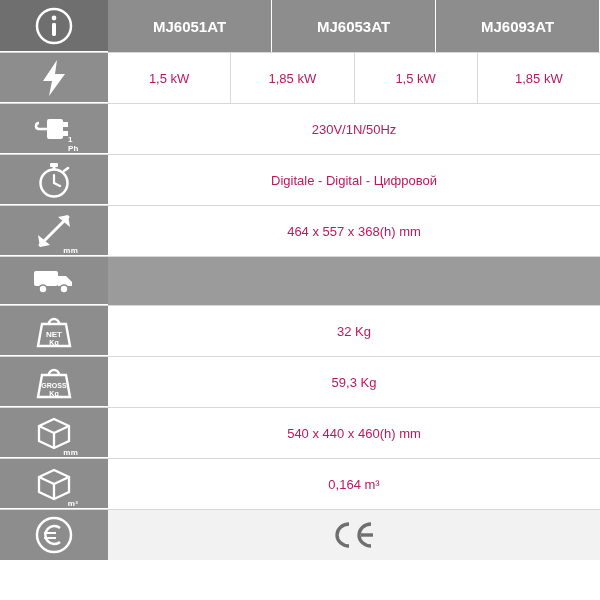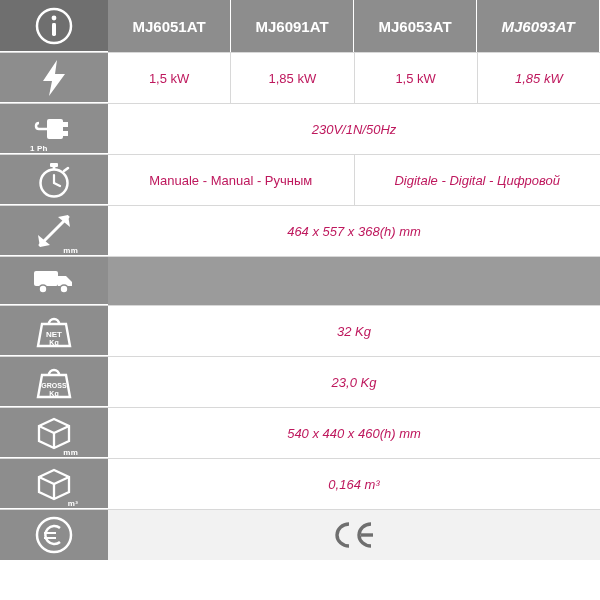--- a/index.html
+++ b/index.html
@@ -51,21 +51,21 @@
     display: flex;
     align-items: center;
     justify-content: center;
     font-size: 13px;
     color: #be185d;
     border-right: 1px solid #d8d8d8;
     box-sizing: border-box;
     text-align: center;
     padding: 0 4px;
   }
-  .cell:last-child { border-right: none; font-style: italic; }
+  .cell:last-child { border-right: none; }
 
   
   .row.header .iconcell { background: #6f6f6f; }
   .row.header .cells { background: #8d8d8d; }
   .row.header .cell {
     color: #ffffff;
     font-size: 15px;
     font-weight: bold;
     border-right: 1px solid #ffffff;
   }
@@ -92,20 +92,21 @@
   }
   .ico svg { display: block; }
   .ico .sub {
     position: absolute;
     bottom: -3px;
     right: 2px;
     font-size: 8px;
     font-weight: bold;
     color: #ffffff;
     letter-spacing: .2px;
+    margin-left: 38px;
   }
   .ico .sub.left { right: auto; left: 2px; }
 
   .ce {
     display: flex;
     align-items: center;
     justify-content: center;
     gap: 2px;
     color: #6f6f6f;
   }
@@ -121,21 +122,20 @@
       <span class="ico">
         <svg width="40" height="40" viewBox="0 0 40 40">
           <circle cx="20" cy="20" r="17" fill="none" stroke="#ffffff" stroke-width="2.5"></circle>
           <circle cx="20" cy="12" r="2.4" fill="#ffffff"></circle>
           <rect x="18" y="17" width="4" height="13" rx="1.4" fill="#ffffff"></rect>
         </svg>
       </span>
     </div>
     <div class="cells">
       <div class="cell">MJ6051AT</div>
-      <div class="cell">MJ6091AT</div>
       <div class="cell">MJ6053AT</div>
       <div class="cell">MJ6093AT</div>
     </div>
   </div>
 
   <div class="row h-normal">
     <div class="iconcell">
       <span class="ico">
         <svg width="34" height="40" viewBox="0 0 34 40">
           <polygon points="20,2 6,23 15,23 12,38 28,16 18,16" fill="#ffffff"></polygon>
@@ -175,21 +175,20 @@
           <circle cx="20" cy="23" r="13.5" fill="none" stroke="#ffffff" stroke-width="2.5"></circle>
           <rect x="16" y="3" width="8" height="4" rx="1" fill="#ffffff"></rect>
           <rect x="18.6" y="6" width="2.8" height="4" fill="#ffffff"></rect>
           <path d="M30 11 l4 -3" stroke="#ffffff" stroke-width="2.5" stroke-linecap="round"></path>
           <path d="M20 23 L20 15" stroke="#ffffff" stroke-width="2.2" stroke-linecap="round"></path>
           <path d="M20 23 L26 26" stroke="#ffffff" stroke-width="2.2" stroke-linecap="round"></path>
         </svg>
       </span>
     </div>
     <div class="cells">
-      <div class="cell">Manuale - Manual - Ручным</div>
       <div class="cell">Digitale - Digital - Цифровой</div>
     </div>
   </div>
 
 
   <div class="row h-normal">
     <div class="iconcell">
       <span class="ico">
         <svg width="40" height="40" viewBox="0 0 40 40">
           <path d="M6 34 L34 6" stroke="#ffffff" stroke-width="3" stroke-linecap="round"></path>
@@ -241,21 +240,21 @@
       <span class="ico">
         <svg width="40" height="36" viewBox="0 0 40 36">
           <path d="M8 11 h24 l4 22 h-32 z" fill="none" stroke="#ffffff" stroke-width="2.4"></path>
           <path d="M15 11 a5 5 0 0 1 10 0" fill="none" stroke="#ffffff" stroke-width="2.4"></path>
           <text x="20" y="24" font-size="7" font-family="Liberation Sans" font-weight="bold" fill="#ffffff" text-anchor="middle">GROSS</text>
           <text x="20" y="32" font-size="7" font-family="Liberation Sans" font-weight="bold" fill="#ffffff" text-anchor="middle">Kg</text>
         </svg>
       </span>
     </div>
     <div class="cells">
-      <div class="cell">23,0 Kg</div>
+      <div class="cell">59,3 Kg</div>
     </div>
   </div>
 
   <div class="row h-normal">
     <div class="iconcell">
       <span class="ico">
         <svg width="42" height="38" viewBox="0 0 42 38">
           <path d="M6 12 L21 5 L36 12 L36 27 L21 34 L6 27 Z" fill="none" stroke="#ffffff" stroke-width="2.3"></path>
           <path d="M6 12 L21 19 L36 12" fill="none" stroke="#ffffff" stroke-width="2.3"></path>
           <path d="M21 19 L21 34" fill="none" stroke="#ffffff" stroke-width="2.3"></path>

